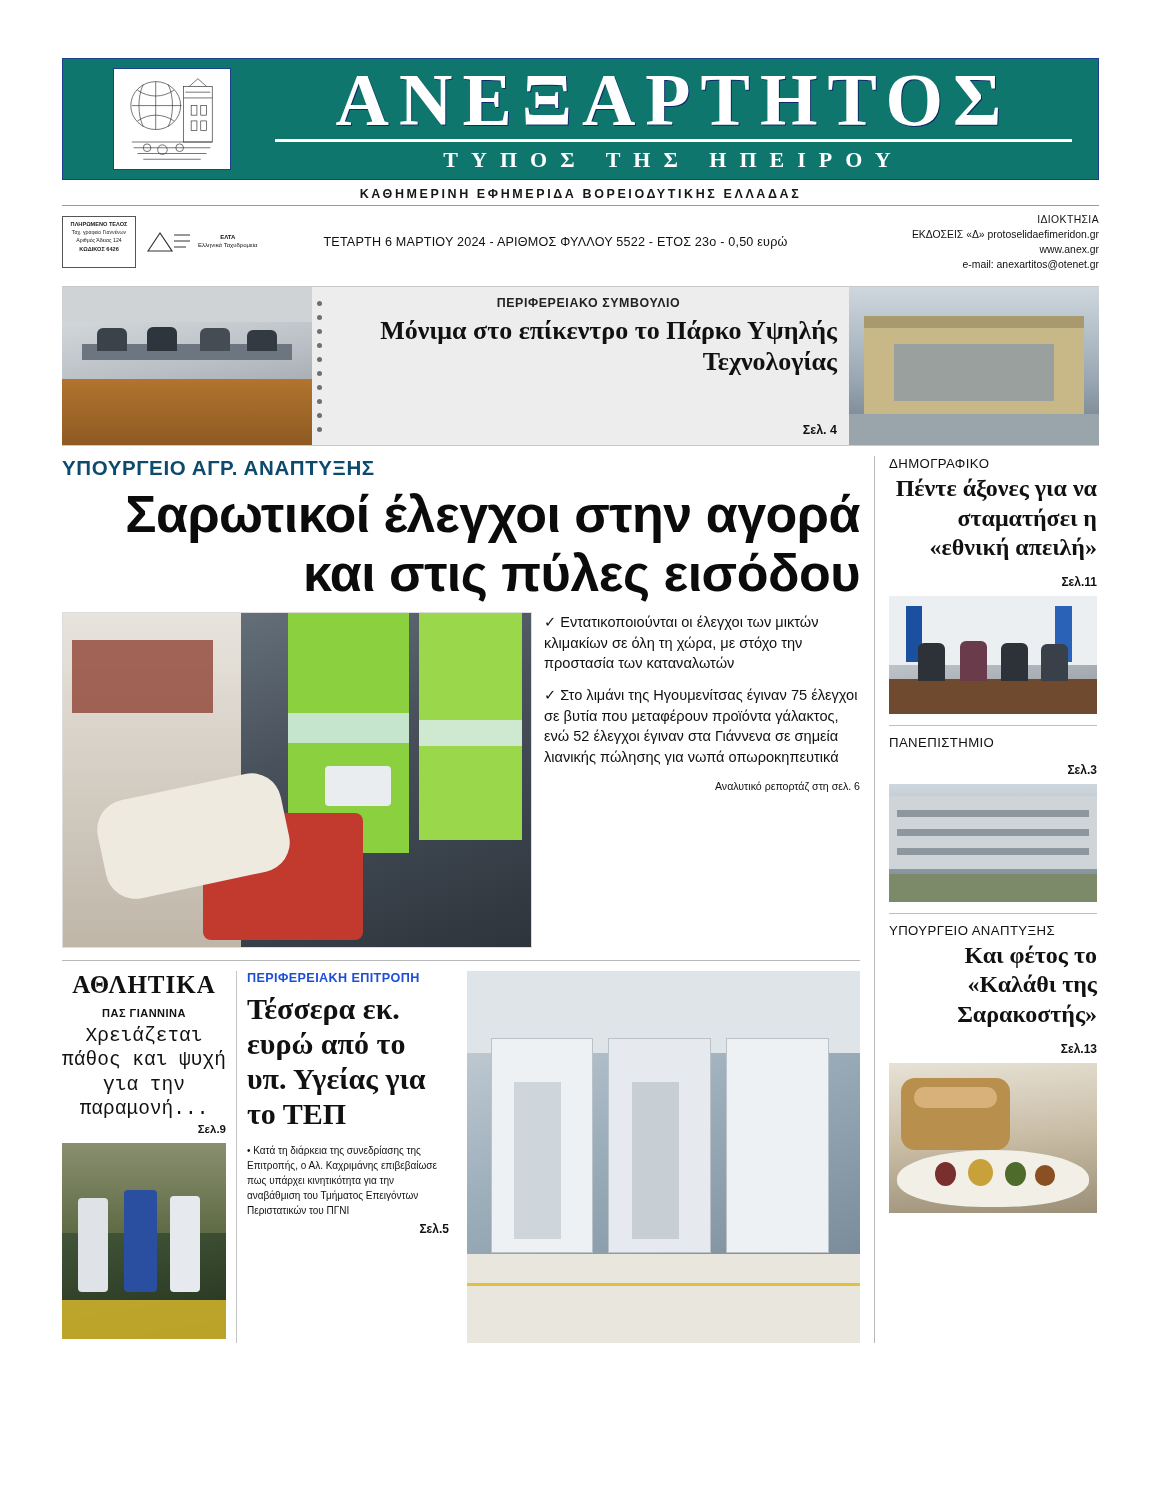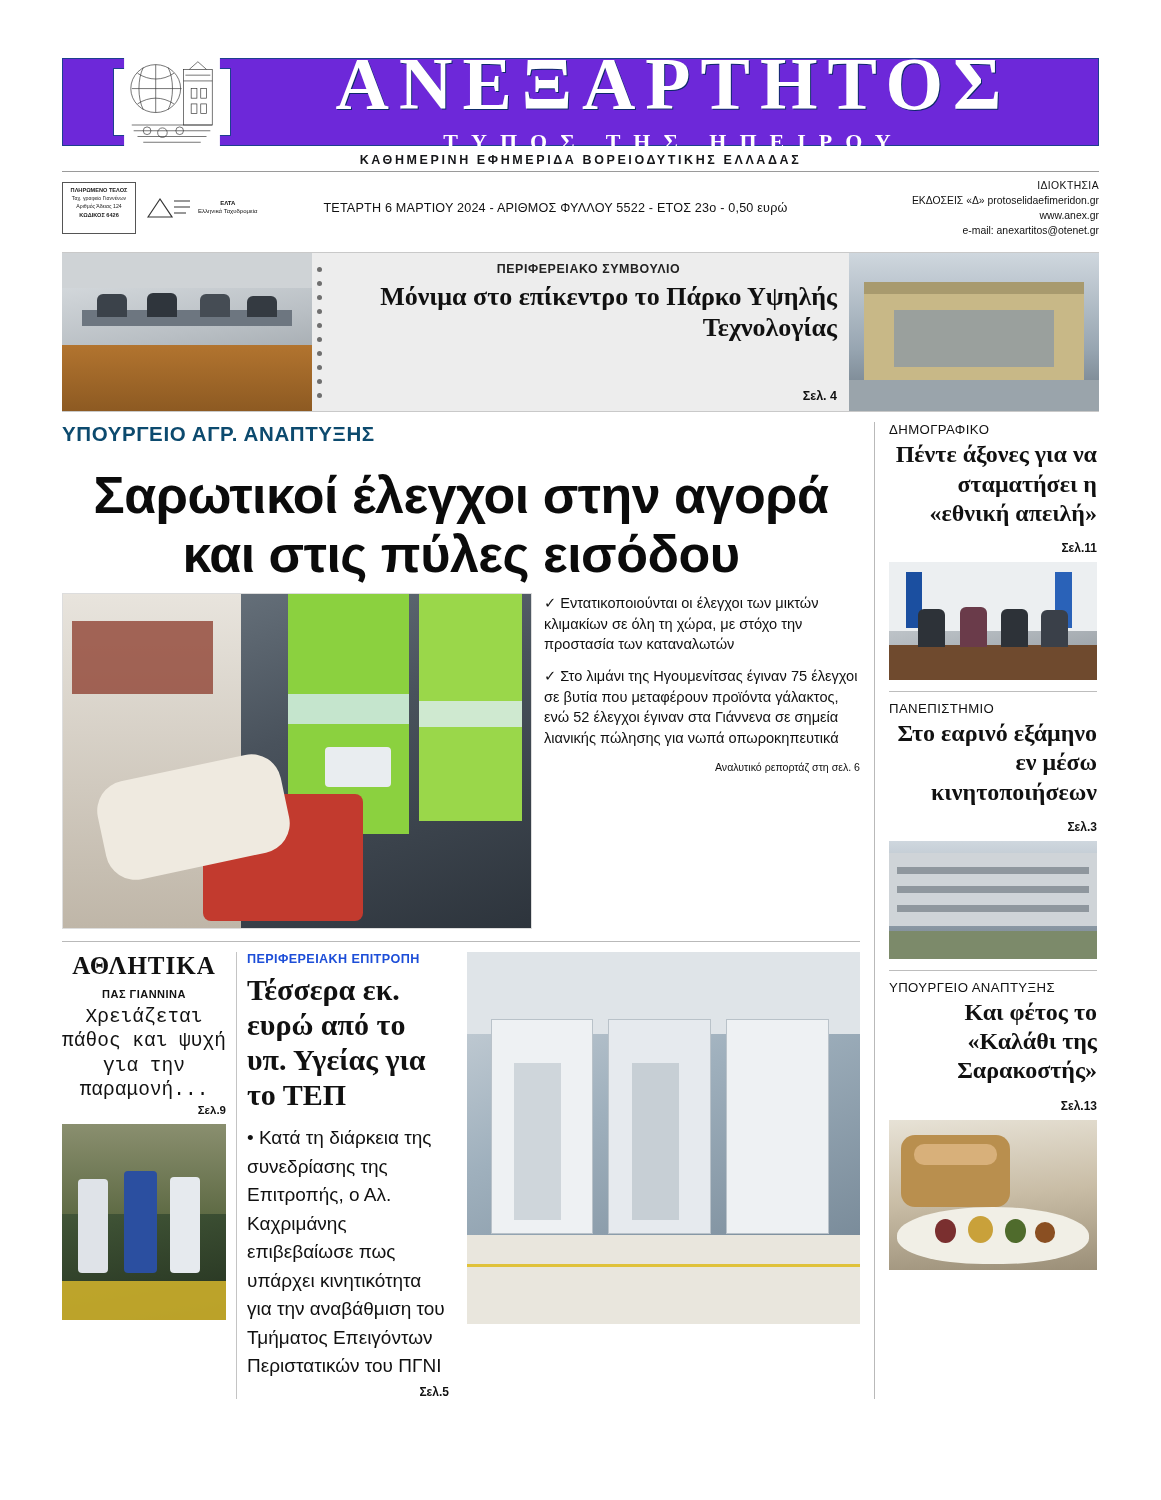--- a/index.html
+++ b/index.html
@@ -9,21 +9,21 @@
     background: #ffffff;
     font-family: "Liberation Sans", sans-serif;
     color: #111;
     overflow: hidden;
   }
   .page { width:1161px; height:1500px; position:relative; padding: 58px 62px 0 62px; }
 
   
   .masthead {
     display:flex; align-items:stretch;
-    background:#6d28d9; height:88px; border:1px solid #1d3f8f;padding-left:40px;
+    background:#0f766e; height:122px; border:1px solid #1d3f8f;padding-left:40px;
   }
   .masthead-logo {
     width:118px; background:#ffffff; margin:9px 0 9px 10px;
     display:flex; align-items:center; justify-content:center;
     border:1px solid #1d3f8f;
   }
   .logo-art { width:98px; height:92px; }
   .masthead-text { flex:1; display:flex; flex-direction:column; justify-content:center; padding-left:18px;}
   .paper-name {
     color:#ffffff; font-family:"Liberation Serif", serif; font-weight:bold;
@@ -77,22 +77,22 @@
   
   .main { display:flex; margin-top:10px; }
   .col-left { width:812px; padding-right:14px; }
   .col-right { width:223px; border-left:1px solid #b9b9b9; padding-left:14px; }
 
   .section-kicker {
     font-size:20.5px; font-weight:bold; letter-spacing:0.6px; color:#0c4a6e; margin-bottom:4px;
   }
   .lead-head {
     font-family:"Liberation Sans", sans-serif; font-weight:bold;
-    font-size:52px; line-height:1.12; letter-spacing:-0.5px; text-align:center; color:#0b0b0b;
-    margin:20px 0 10px 0;
+    font-size:52px; line-height:1.12; letter-spacing:-0.5px; text-align:right; color:#0b0b0b;
+    margin:5px 0 10px 0;
   }
 
   .lead-body { display:flex; gap:12px; }
   .lead-photo { width:470px; height:336px; overflow:hidden; position:relative; border:1px solid #ddd; }
   .lead-text { flex:1; font-size:14.6px; line-height:1.42; color:#111; }
   .bullet { margin-bottom:11px; }
   .analysis { text-align:right; font-size:10.6px; margin-top:6px; }
 
   .bottom-row { display:flex; margin-top:12px; gap:10px; border-top:1px solid #b9b9b9; padding-top:10px; }
   .sport-col { width:175px; text-align:center; border-right:1px solid #c4c4c4; padding-right:10px; }
@@ -100,21 +100,21 @@
   .sport-kicker { font-size:11px; font-weight:bold; margin-top:8px; letter-spacing:0.5px; }
   .sport-head { font-family:Liberation Mono, monospace; font-size:19.5px; line-height:1.25; margin-top:5px; }
   .sport-sel { font-size:11.5px; font-weight:bold; text-align:right; margin-top:2px; }
   .sport-photo { width:100%; height:196px; margin-top:8px; overflow:hidden; position:relative; }
 
   .mid-col { width:210px; padding-right:8px; }
   .mid-kicker { font-size:12.6px; font-weight:bold; letter-spacing:0.4px; color:#1d4ed8; }
   .mid-head {
     font-family:"Liberation Serif", serif; font-weight:bold; font-size:30px; line-height:1.17; margin-top:6px;
   }
-  .mid-body { font-size:19px; line-height:1.5; margin-top:12px; }
+  .mid-body { font-size:10px; line-height:1.5; margin-top:12px; }
   .mid-sel { font-size:12px; font-weight:bold; text-align:right; margin-top:4px; }
   .mid-photo { flex:1; height:372px; overflow:hidden; position:relative; }
 
   
   .r-kicker { font-size:13.2px; font-weight:normal; letter-spacing:0.4px; }
   .r-head {
     font-family:"Liberation Serif", serif; font-weight:bold; font-size:24px; line-height:1.22;
     text-align:right; margin-top:3px;
   }
   .r-sel { font-size:12px; font-weight:bold; text-align:right; margin-top:13px; }
@@ -310,21 +310,20 @@
           <div class="ovl" style="left:34%;top:38%;width:13%;height:34%;background:#6a3b4a;border-radius:6px 6px 0 0;"></div>
           <div class="ovl" style="left:54%;top:40%;width:13%;height:32%;background:#2d3238;border-radius:6px 6px 0 0;"></div>
           <div class="ovl" style="left:73%;top:41%;width:13%;height:31%;background:#3a4049;border-radius:6px 6px 0 0;"></div>
         </div>
       </div>
 
       <div class="r-div"></div>
 
       <div>
         <div class="r-kicker">ΠΑΝΕΠΙΣΤΗΜΙΟ</div>
-        <div class="r-head">Στο εαρινό εξάμηνο εν μέσω κινητοποιήσεων</div>
         <div class="r-sel">Σελ.3</div>
         <div class="r-photo">
           <div class="ph g6"></div>
           <div class="ovl" style="left:0;top:10%;width:100%;height:62%;background:#cfd4d8;"></div>
           <div class="ovl" style="left:4%;top:22%;width:92%;height:6%;background:#8f979e;"></div>
           <div class="ovl" style="left:4%;top:38%;width:92%;height:6%;background:#8f979e;"></div>
           <div class="ovl" style="left:4%;top:54%;width:92%;height:6%;background:#8f979e;"></div>
           <div class="ovl" style="left:0;top:76%;width:100%;height:24%;background:#7c8a6a;"></div>
         </div>
       </div>

